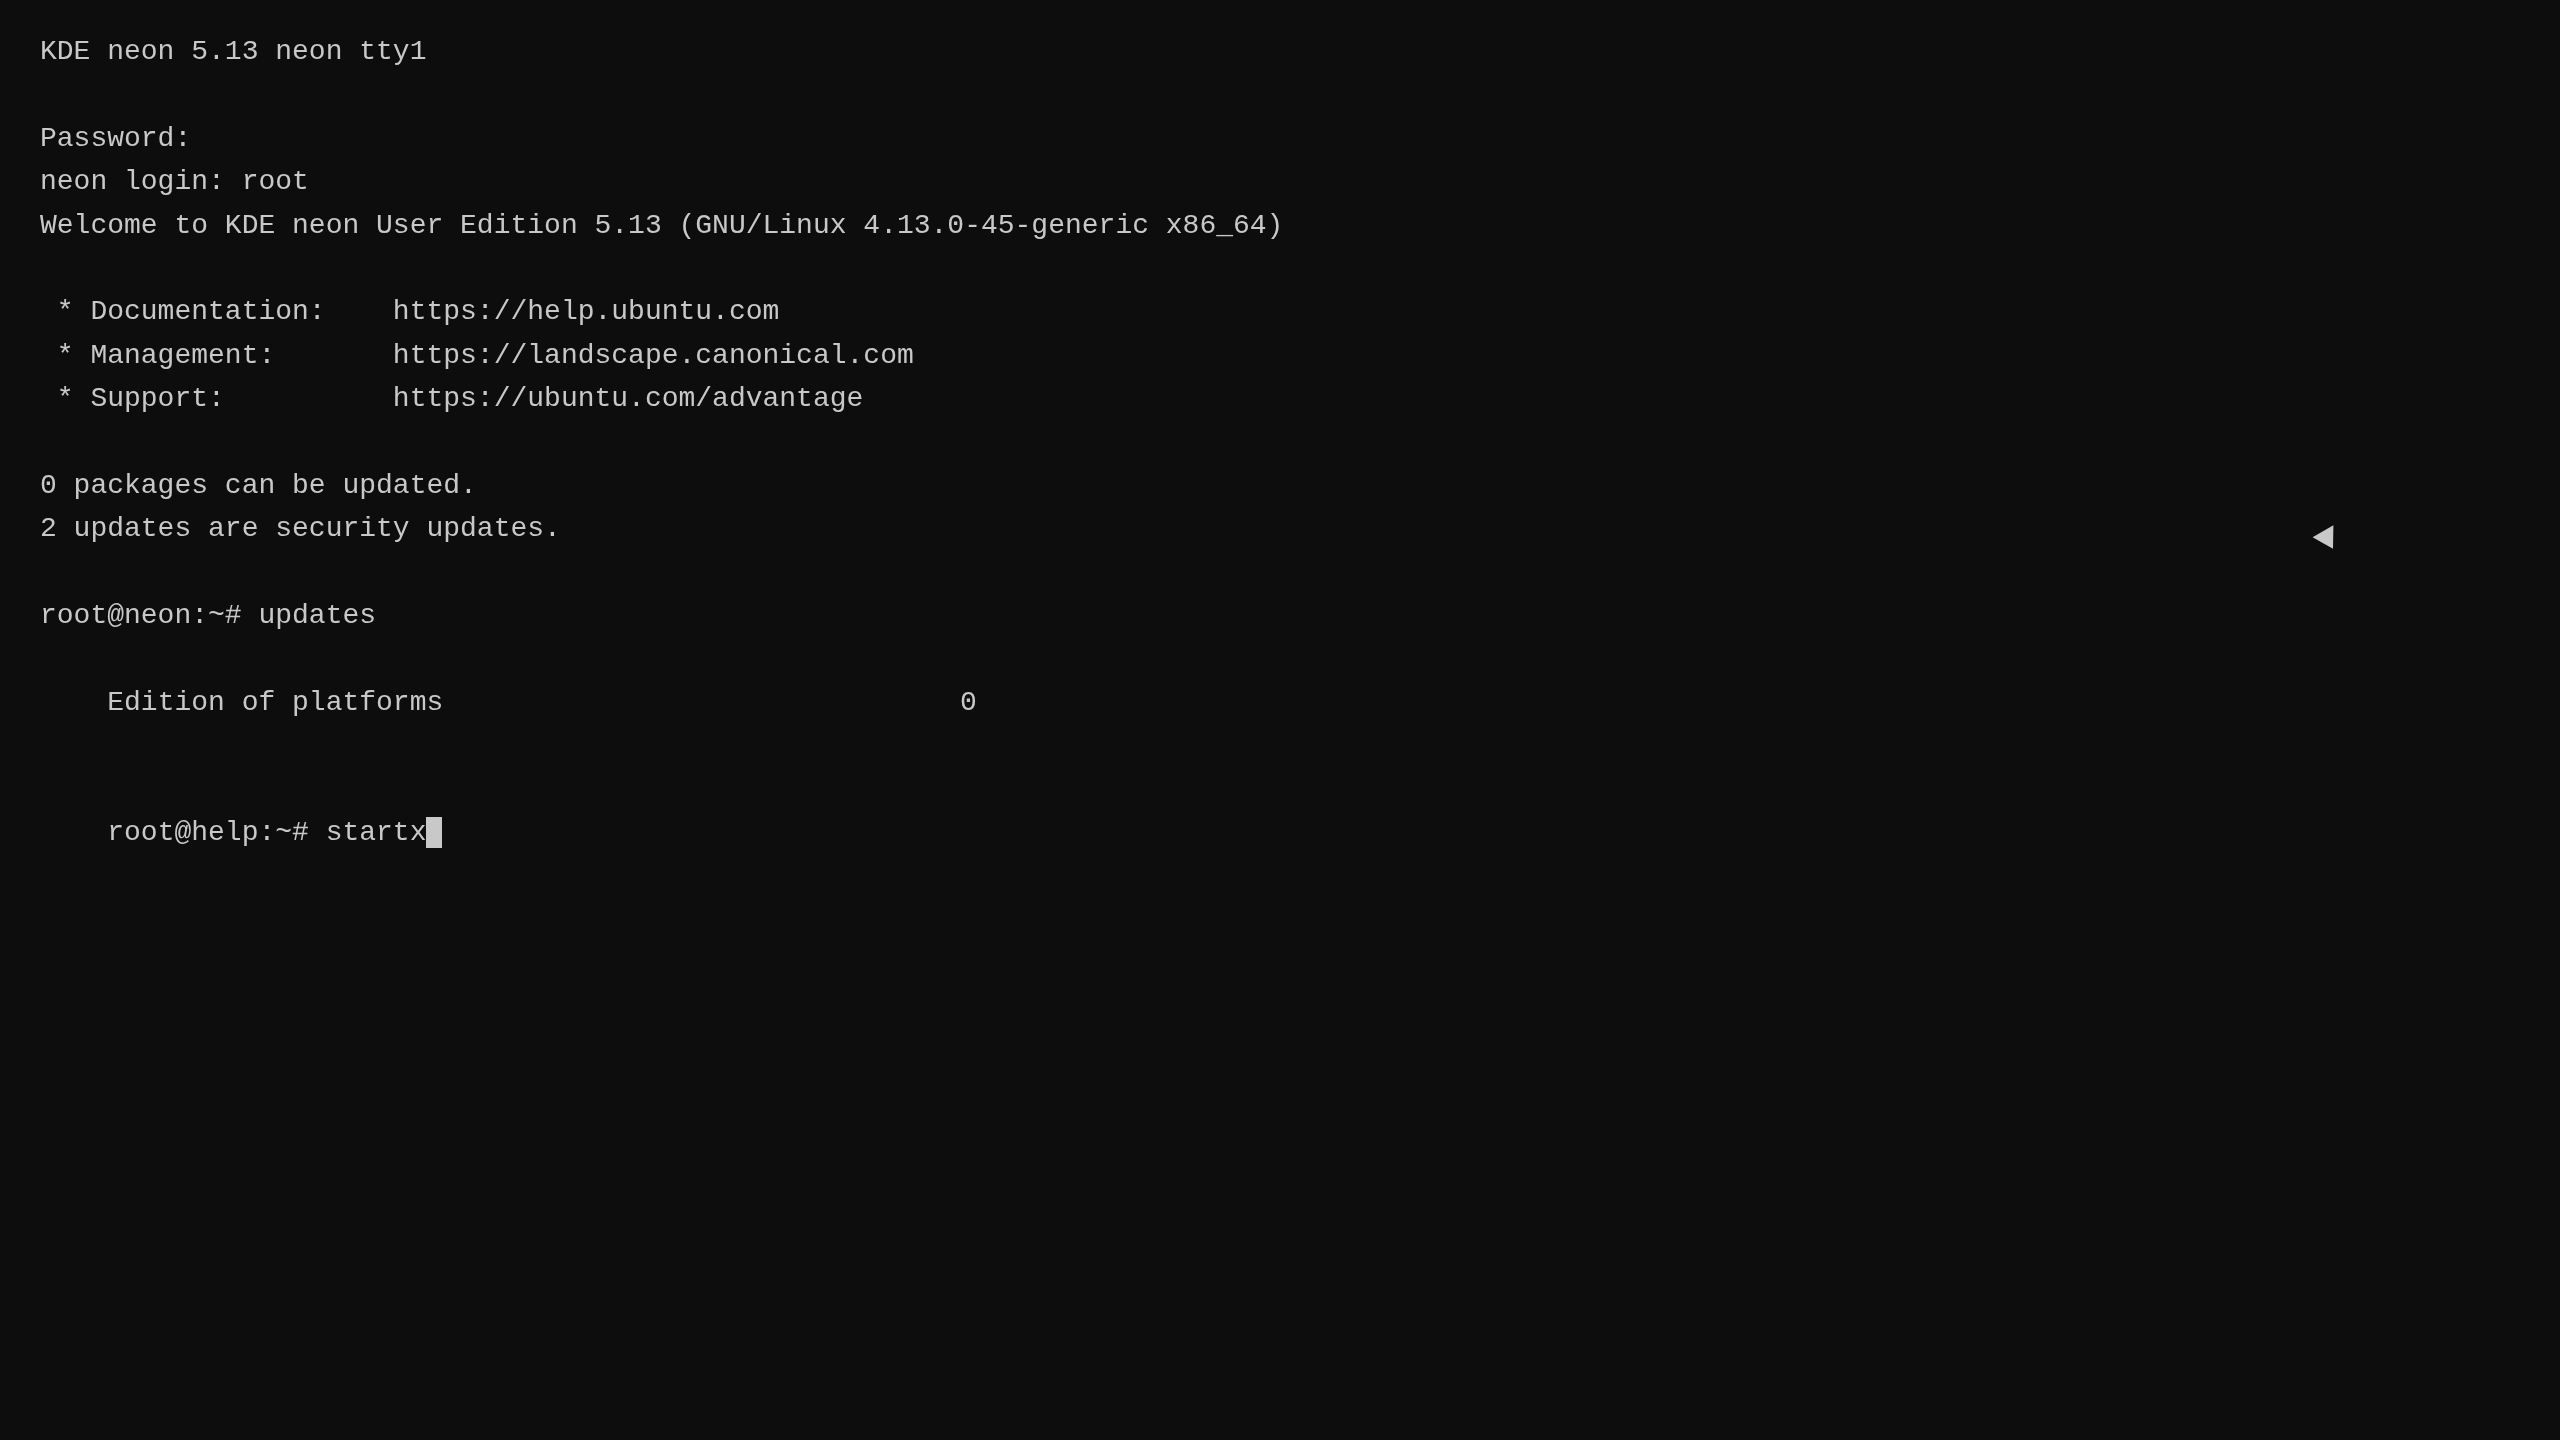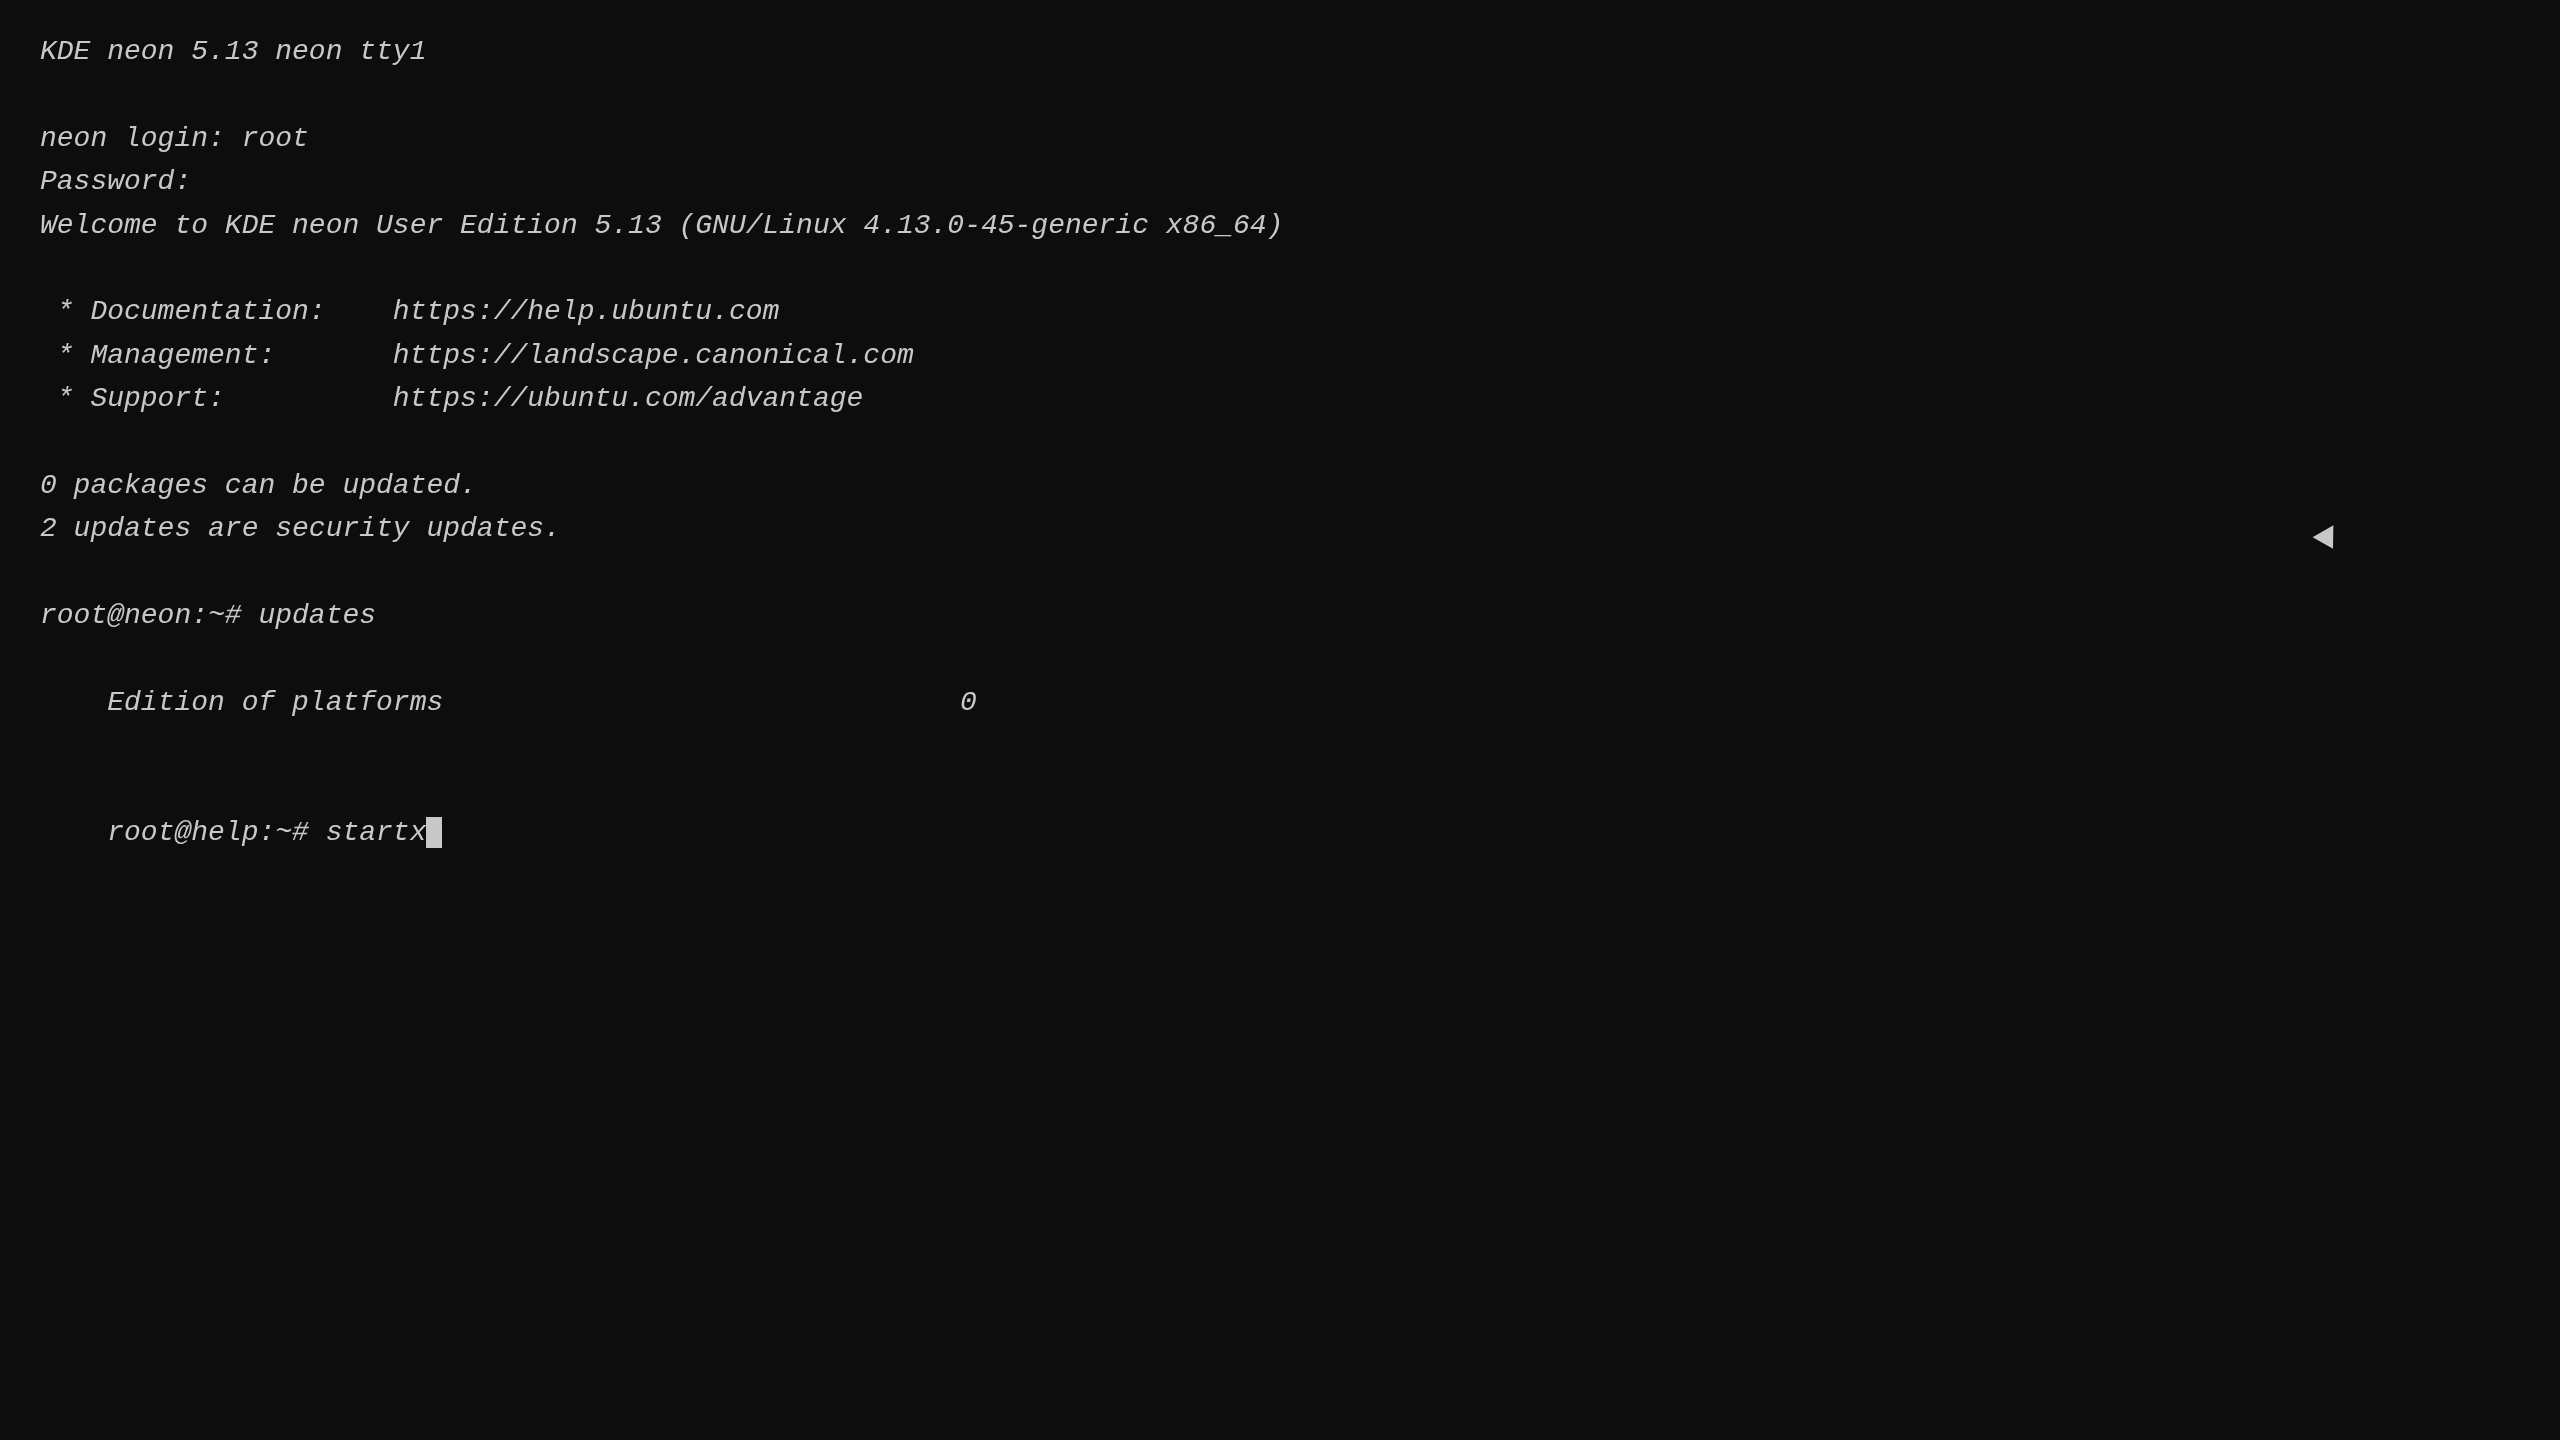--- a/index.html
+++ b/index.html
@@ -22,21 +22,20 @@
 
     .terminal-screen {
       width: 100%;
       height: 100%;
       position: relative;
     }
 
     .line {
       white-space: pre;
       display: block;
-      font-style: italic;
     }
 
     .blank {
       display: block;
       height: 1.55em;
     }
 
     .cursor {
       display: inline-block;
       width: 16px;
@@ -69,22 +68,22 @@
       transform: rotate(-30deg);
     }
   </style>
 </head>
 <body>
 
 <div class="terminal-screen">
 
   <span class="line">KDE neon 5.13 neon tty1</span>
   <span class="blank"></span>
+  <span class="line">Password:</span>
   <span class="line">neon login: root</span>
-  <span class="line">Password:</span>
   <span class="line">Welcome to KDE neon User Edition 5.13 (GNU/Linux 4.13.0-45-generic x86_64)</span>
   <span class="blank"></span>
   <span class="line"> * Documentation:    https://help.ubuntu.com</span>
   <span class="line"> * Management:       https://landscape.canonical.com</span>
   <span class="line"> * Support:          https://ubuntu.com/advantage</span>
   <span class="blank"></span>
   <span class="line">0 packages can be updated.</span>
   <span class="line">2 updates are security updates.</span>
   <span class="blank"></span>
   <span class="line">root@neon:~# updates</span>

